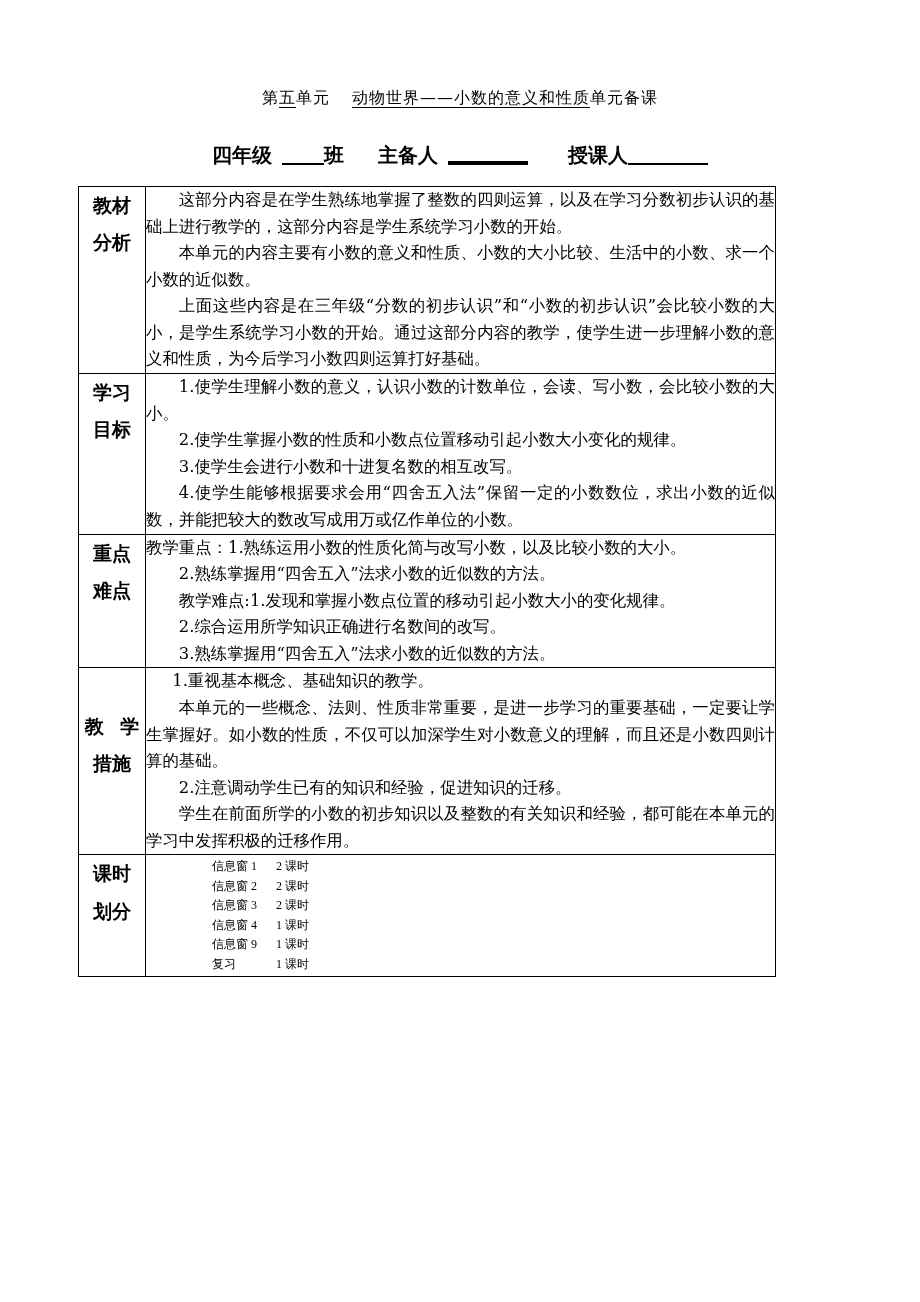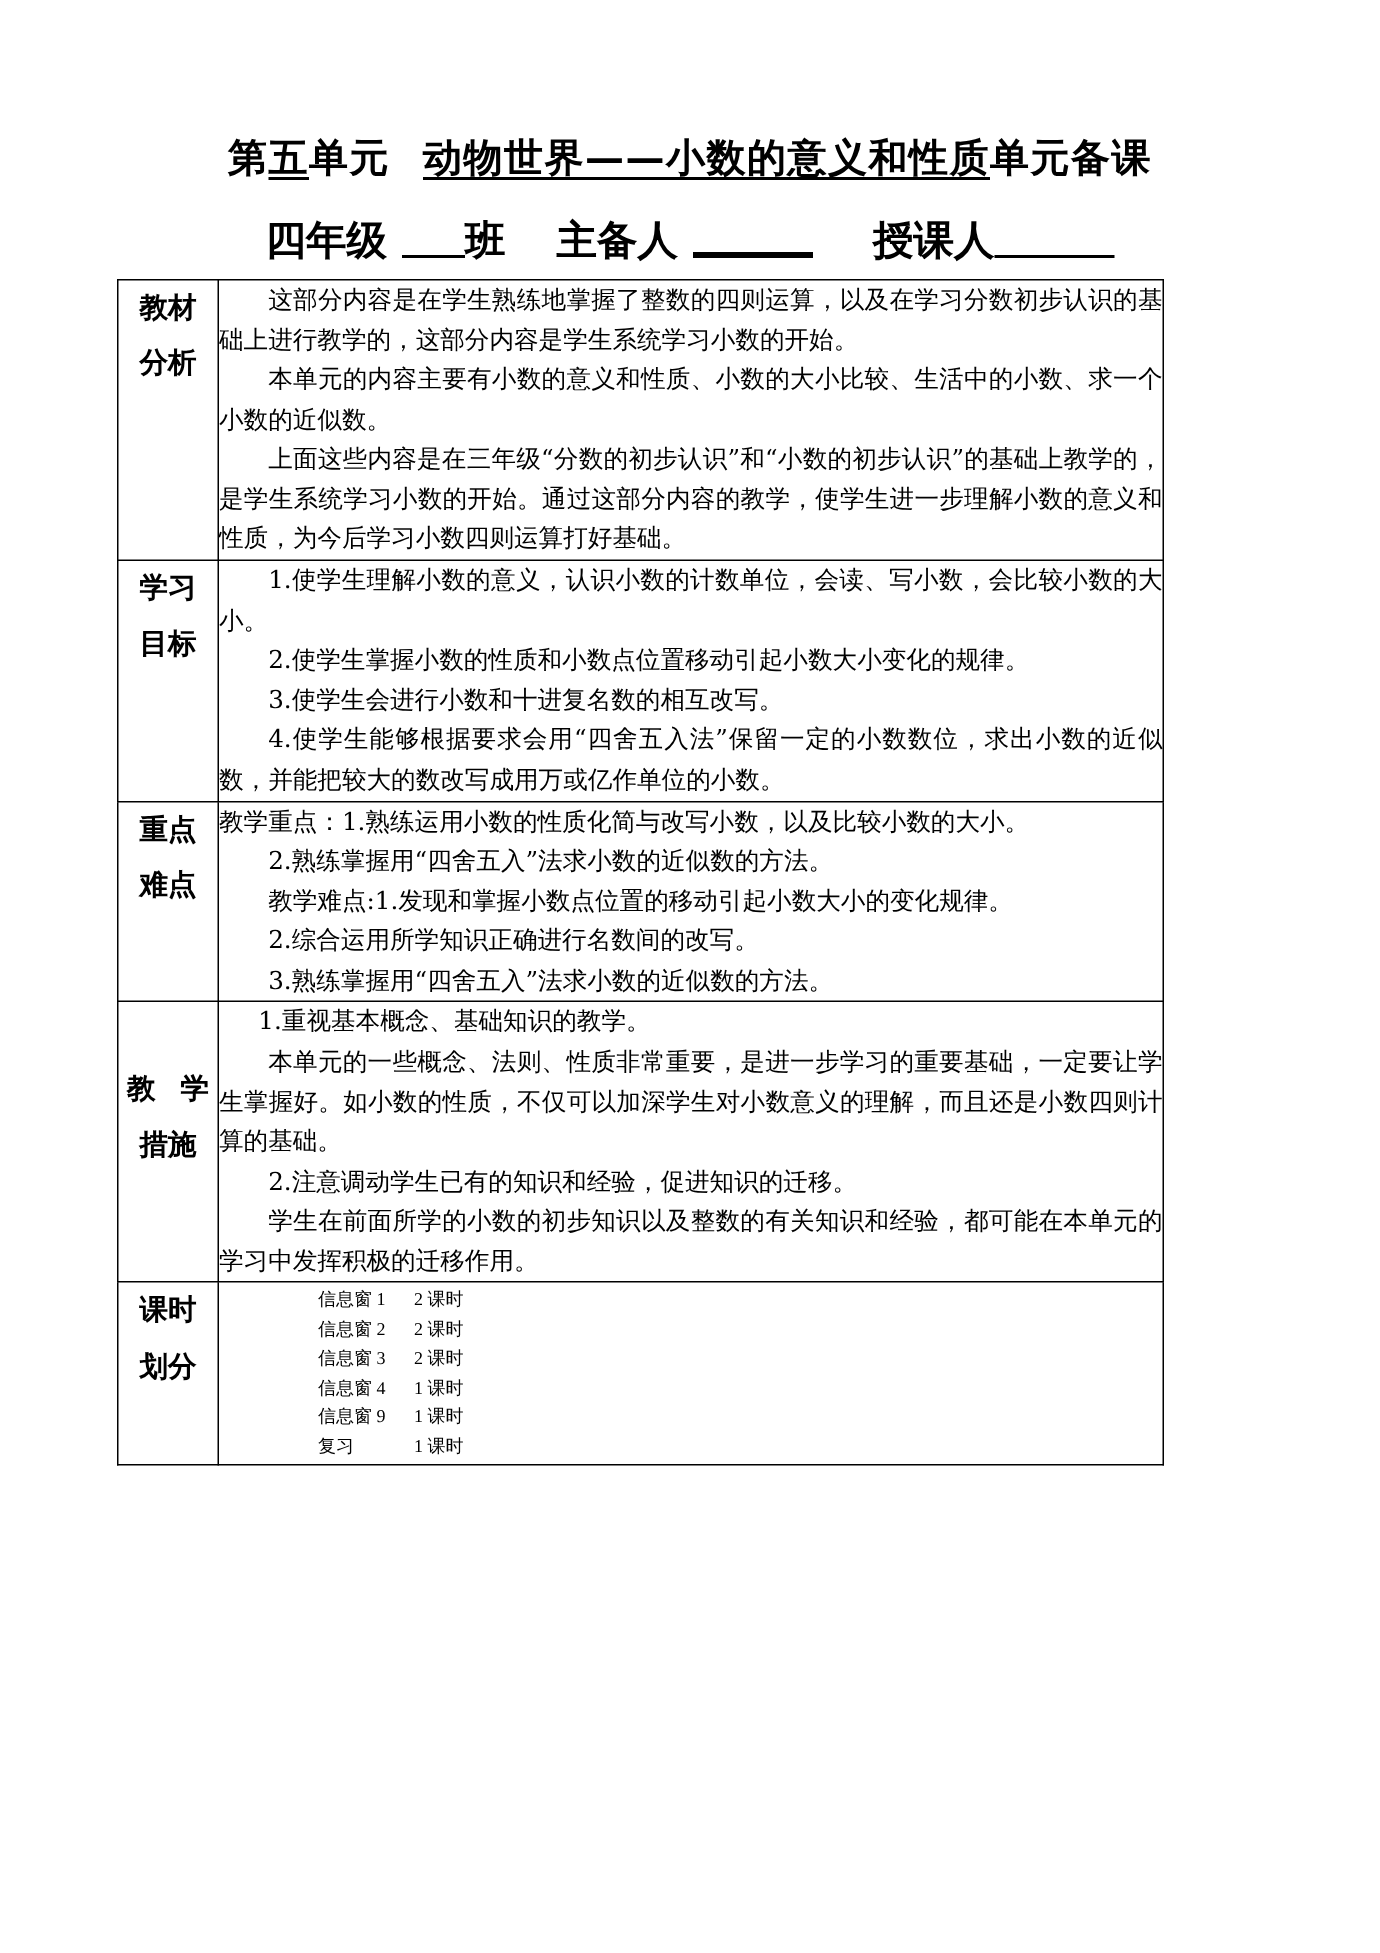--- a/index.html
+++ b/index.html
@@ -25,36 +25,36 @@
     height: 1302px;
   }
 
   
   .title-row {
     position: absolute;
     left: 0;
     top: 88px;
     width: 920px;
     text-align: center;
-    font-size: 26px;
-    font-weight: bold;
+    font-size: 16px;
+    font-weight: normal;
     letter-spacing: 1px;
     white-space: nowrap;
   }
   .title-row .t-plain { }
   .title-row .t-underline { text-decoration: underline; text-underline-offset: 4px; }
   .title-gap { display: inline-block; width: 22px; }
 
   .subtitle-row {
     position: absolute;
     left: 0;
     top: 142px;
     width: 920px;
     text-align: center;
-    font-size: 27px;
+    font-size: 20px;
     font-weight: bold;
     white-space: nowrap;
   }
   .sub-seg { display: inline-block; }
   .blank-thin {
     display: inline-block;
     border-bottom: 2px solid #000;
     height: 20px;
     vertical-align: -3px;
   }
@@ -161,21 +161,21 @@
     <tbody>
 
       <tr>
         <td class="label">
           <span class="lab-line">教材</span>
           <span class="lab-line">分析</span>
         </td>
         <td class="content">
           <p>这部分内容是在学生熟练地掌握了整数的四则运算，以及在学习分数初步认识的基础上进行教学的，这部分内容是学生系统学习小数的开始。</p>
           <p>本单元的内容主要有小数的意义和性质、小数的大小比较、生活中的小数、求一个小数的近似数。</p>
-          <p>上面这些内容是在三年级“分数的初步认识”和“小数的初步认识”的基础上教学的，是学生系统学习小数的开始。通过这部分内容的教学，使学生进一步理解小数的意义和性质，为今后学习小数四则运算打好基础。</p>
+          <p>上面这些内容是在三年级“分数的初步认识”和“小数的初步认识”会比较小数的大小，是学生系统学习小数的开始。通过这部分内容的教学，使学生进一步理解小数的意义和性质，为今后学习小数四则运算打好基础。</p>
         </td>
       </tr>
 
       <tr>
         <td class="label">
           <span class="lab-line">学习</span>
           <span class="lab-line">目标</span>
         </td>
         <td class="content">
           <p>1.使学生理解小数的意义，认识小数的计数单位，会读、写小数，会比较小数的大小。</p>

